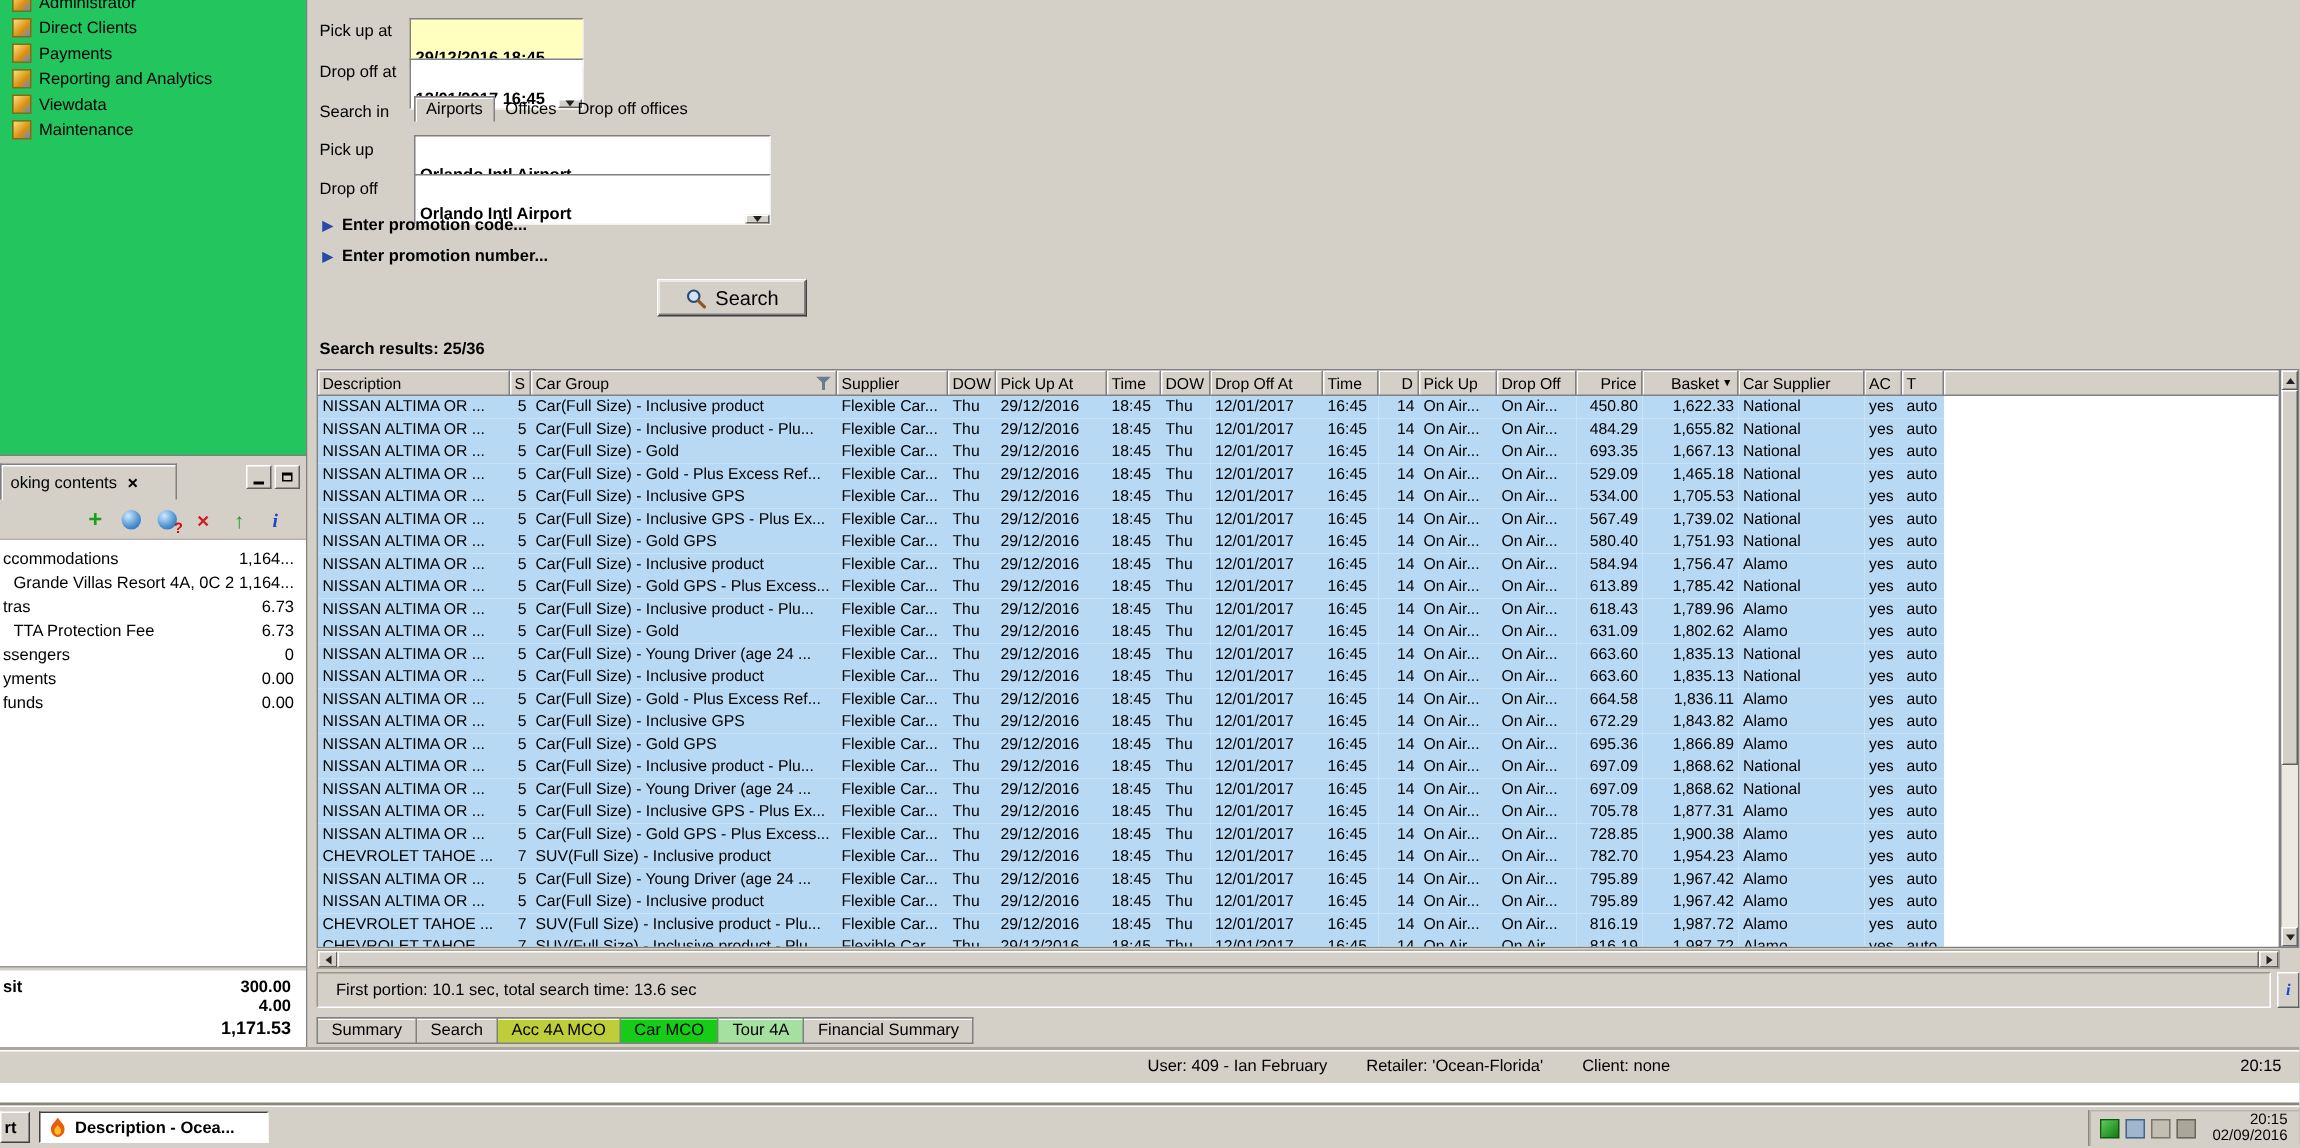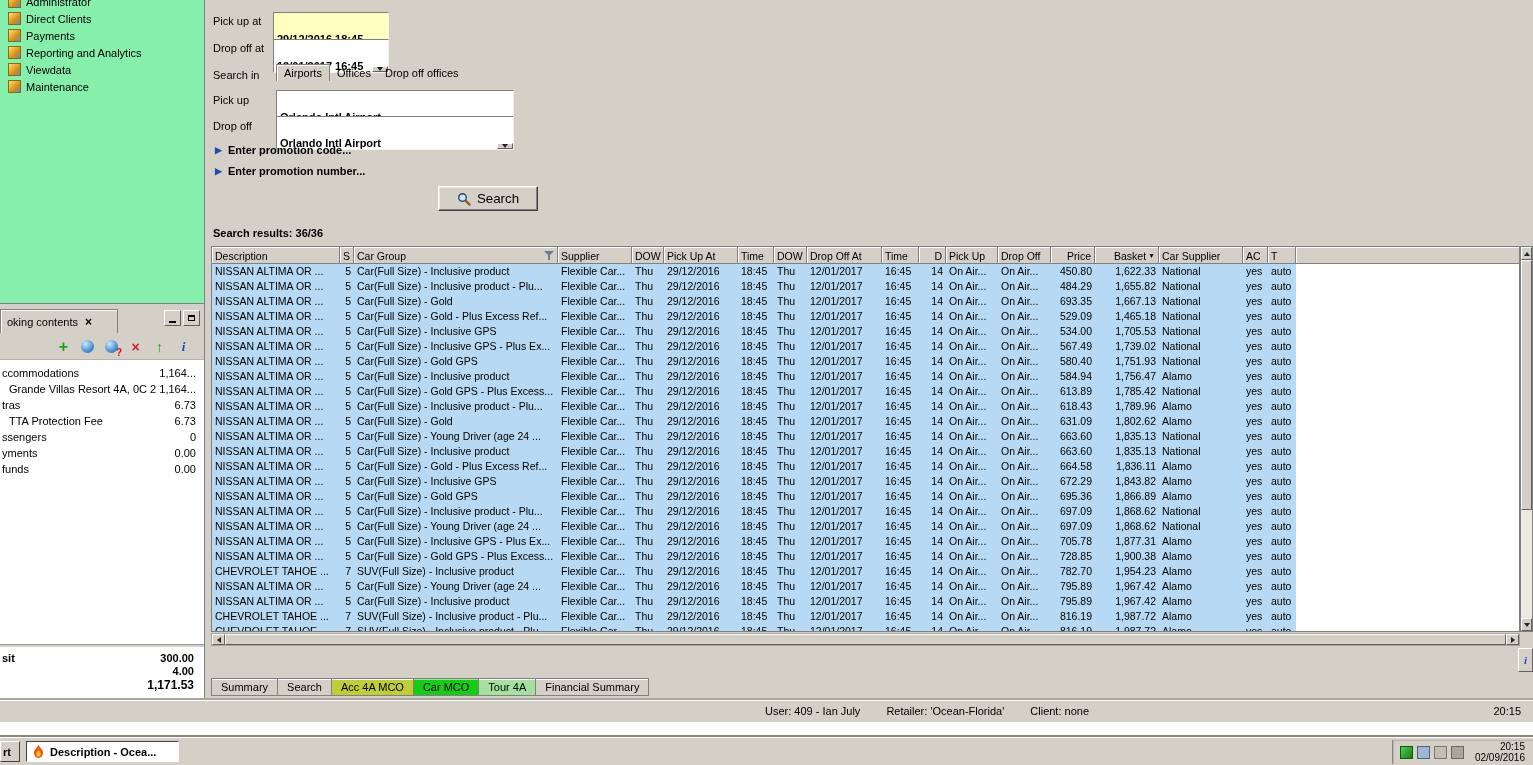--- a/index.html
+++ b/index.html
@@ -1,21 +1,21 @@
 <!DOCTYPE html>
 <html><head>
 <meta charset="utf-8">
 <style>
   html,body{margin:0;padding:0;}
   body{font-family:"Liberation Sans",sans-serif;font-size:11px;color:#000;background:#d4d0c8;}
   .screen{position:relative;width:1533px;height:765px;overflow:hidden;background:#d4d0c8;}
 
   
   .left-col{position:absolute;left:0;top:0;width:205px;height:700px;background:#d4d0c8;border-right:1px solid #808080;box-sizing:border-box;}
-  .nav-tree{position:absolute;left:0;top:0;width:204px;height:304px;background:#86efac;overflow:hidden;border-bottom:1px solid #808080;box-sizing:border-box;}
+  .nav-tree{position:absolute;left:0;top:0;width:204px;height:304px;background:#22c55e;overflow:hidden;border-bottom:1px solid #808080;box-sizing:border-box;}
   .tree-item{display:flex;align-items:center;gap:5px;height:17px;padding-left:8px;white-space:nowrap;}
   .tree-item.partial{margin-top:-7px;}
   .tree-ico{width:11px;height:11px;background:linear-gradient(135deg,#ffe080,#d89010 60%,#6a86c8);border:1px solid #8a6a10;flex:0 0 auto;}
 
   .dock-titlebar{position:absolute;left:0;top:304px;width:204px;height:30px;background:#d4d0c8;}
   .dock-tab{position:absolute;left:0;top:5px;height:24px;width:118px;background:#d4d0c8;border:1px solid #808080;border-bottom:none;box-shadow:inset 1px 1px 0 #fff;display:flex;align-items:center;padding:0 6px;box-sizing:border-box;white-space:nowrap;overflow:hidden;}
   .tab-close{font-weight:bold;margin-left:7px;font-size:12px;}
   .dock-btns{position:absolute;right:4px;top:6px;display:flex;gap:2px;}
   .dbtn{width:15px;height:14px;background:#d4d0c8;border:1px solid;border-color:#fff #606060 #606060 #fff;display:inline-flex;align-items:center;justify-content:center;}
   .mini{width:7px;height:2px;background:#000;margin-top:7px;}
@@ -279,21 +279,21 @@
     </div>
 
     <button class="btn" style="left:233px;top:186px;width:100px;height:25px">
       <svg width="14" height="14" viewBox="0 0 14 14">
           <circle cx="5.5" cy="5.5" r="3.8" fill="#cfe4f7" stroke="#2c4a6e" stroke-width="1.4"></circle>
           <line x1="8.6" y1="8.6" x2="12.6" y2="12.6" stroke="#8a5a2a" stroke-width="2.2" stroke-linecap="round"></line>
         </svg>
       <span>Search</span>
     </button>
 
-    <div class="results-lbl">Search results: 36/36</div>
+    <div class="results-lbl">Search results: 25/36</div>
 
     <div class="tbl">
       <div class="thead">
           <div class="hcell" style="width: 128px;">
             <span>Description</span>
           </div>
           <div class="hcell r" style="width: 14px;">
             <span>S</span>
           </div>
           <div class="hcell" style="width: 204px;">
@@ -893,35 +893,38 @@
     <div class="hscroll">
       <span class="sb-btn" style="width:13px;height:11px">
           <i class="tri-l"></i>
         </span>
       <span class="hthumb"></span>
       <span class="sb-btn" style="width:13px;height:11px">
           <i class="tri-r"></i>
         </span>
     </div>
 
+    <div class="timing">
+      <span>First portion: 10.1 sec, total search time: 13.6 sec</span>
+    </div>
     <span class="info-btn">i</span>
 
     <div class="tabs">
         <span class="tab">Summary</span>
         <span class="tab">Search</span>
         <span class="tab" style="background: rgb(190, 205, 58);">Acc 4A MCO</span>
         <span class="tab sel" style="background: rgb(23, 204, 23);">Car MCO</span>
         <span class="tab" style="background: rgb(165, 224, 160);">Tour 4A</span>
         <span class="tab">Financial Summary</span>
       </div>
   </main>
 
   <div class="statusbar">
     <div class="sb-group">
-      <span>User: 409 - Ian July</span>
+      <span>User: 409 - Ian February</span>
       <span>Retailer: 'Ocean-Florida'</span>
       <span>Client: none</span>
     </div>
     <span class="sb-time">20:15</span>
   </div>
 
   <div class="gap"></div>
 
   <div class="taskbar">
     <span class="start-stub">rt</span>

